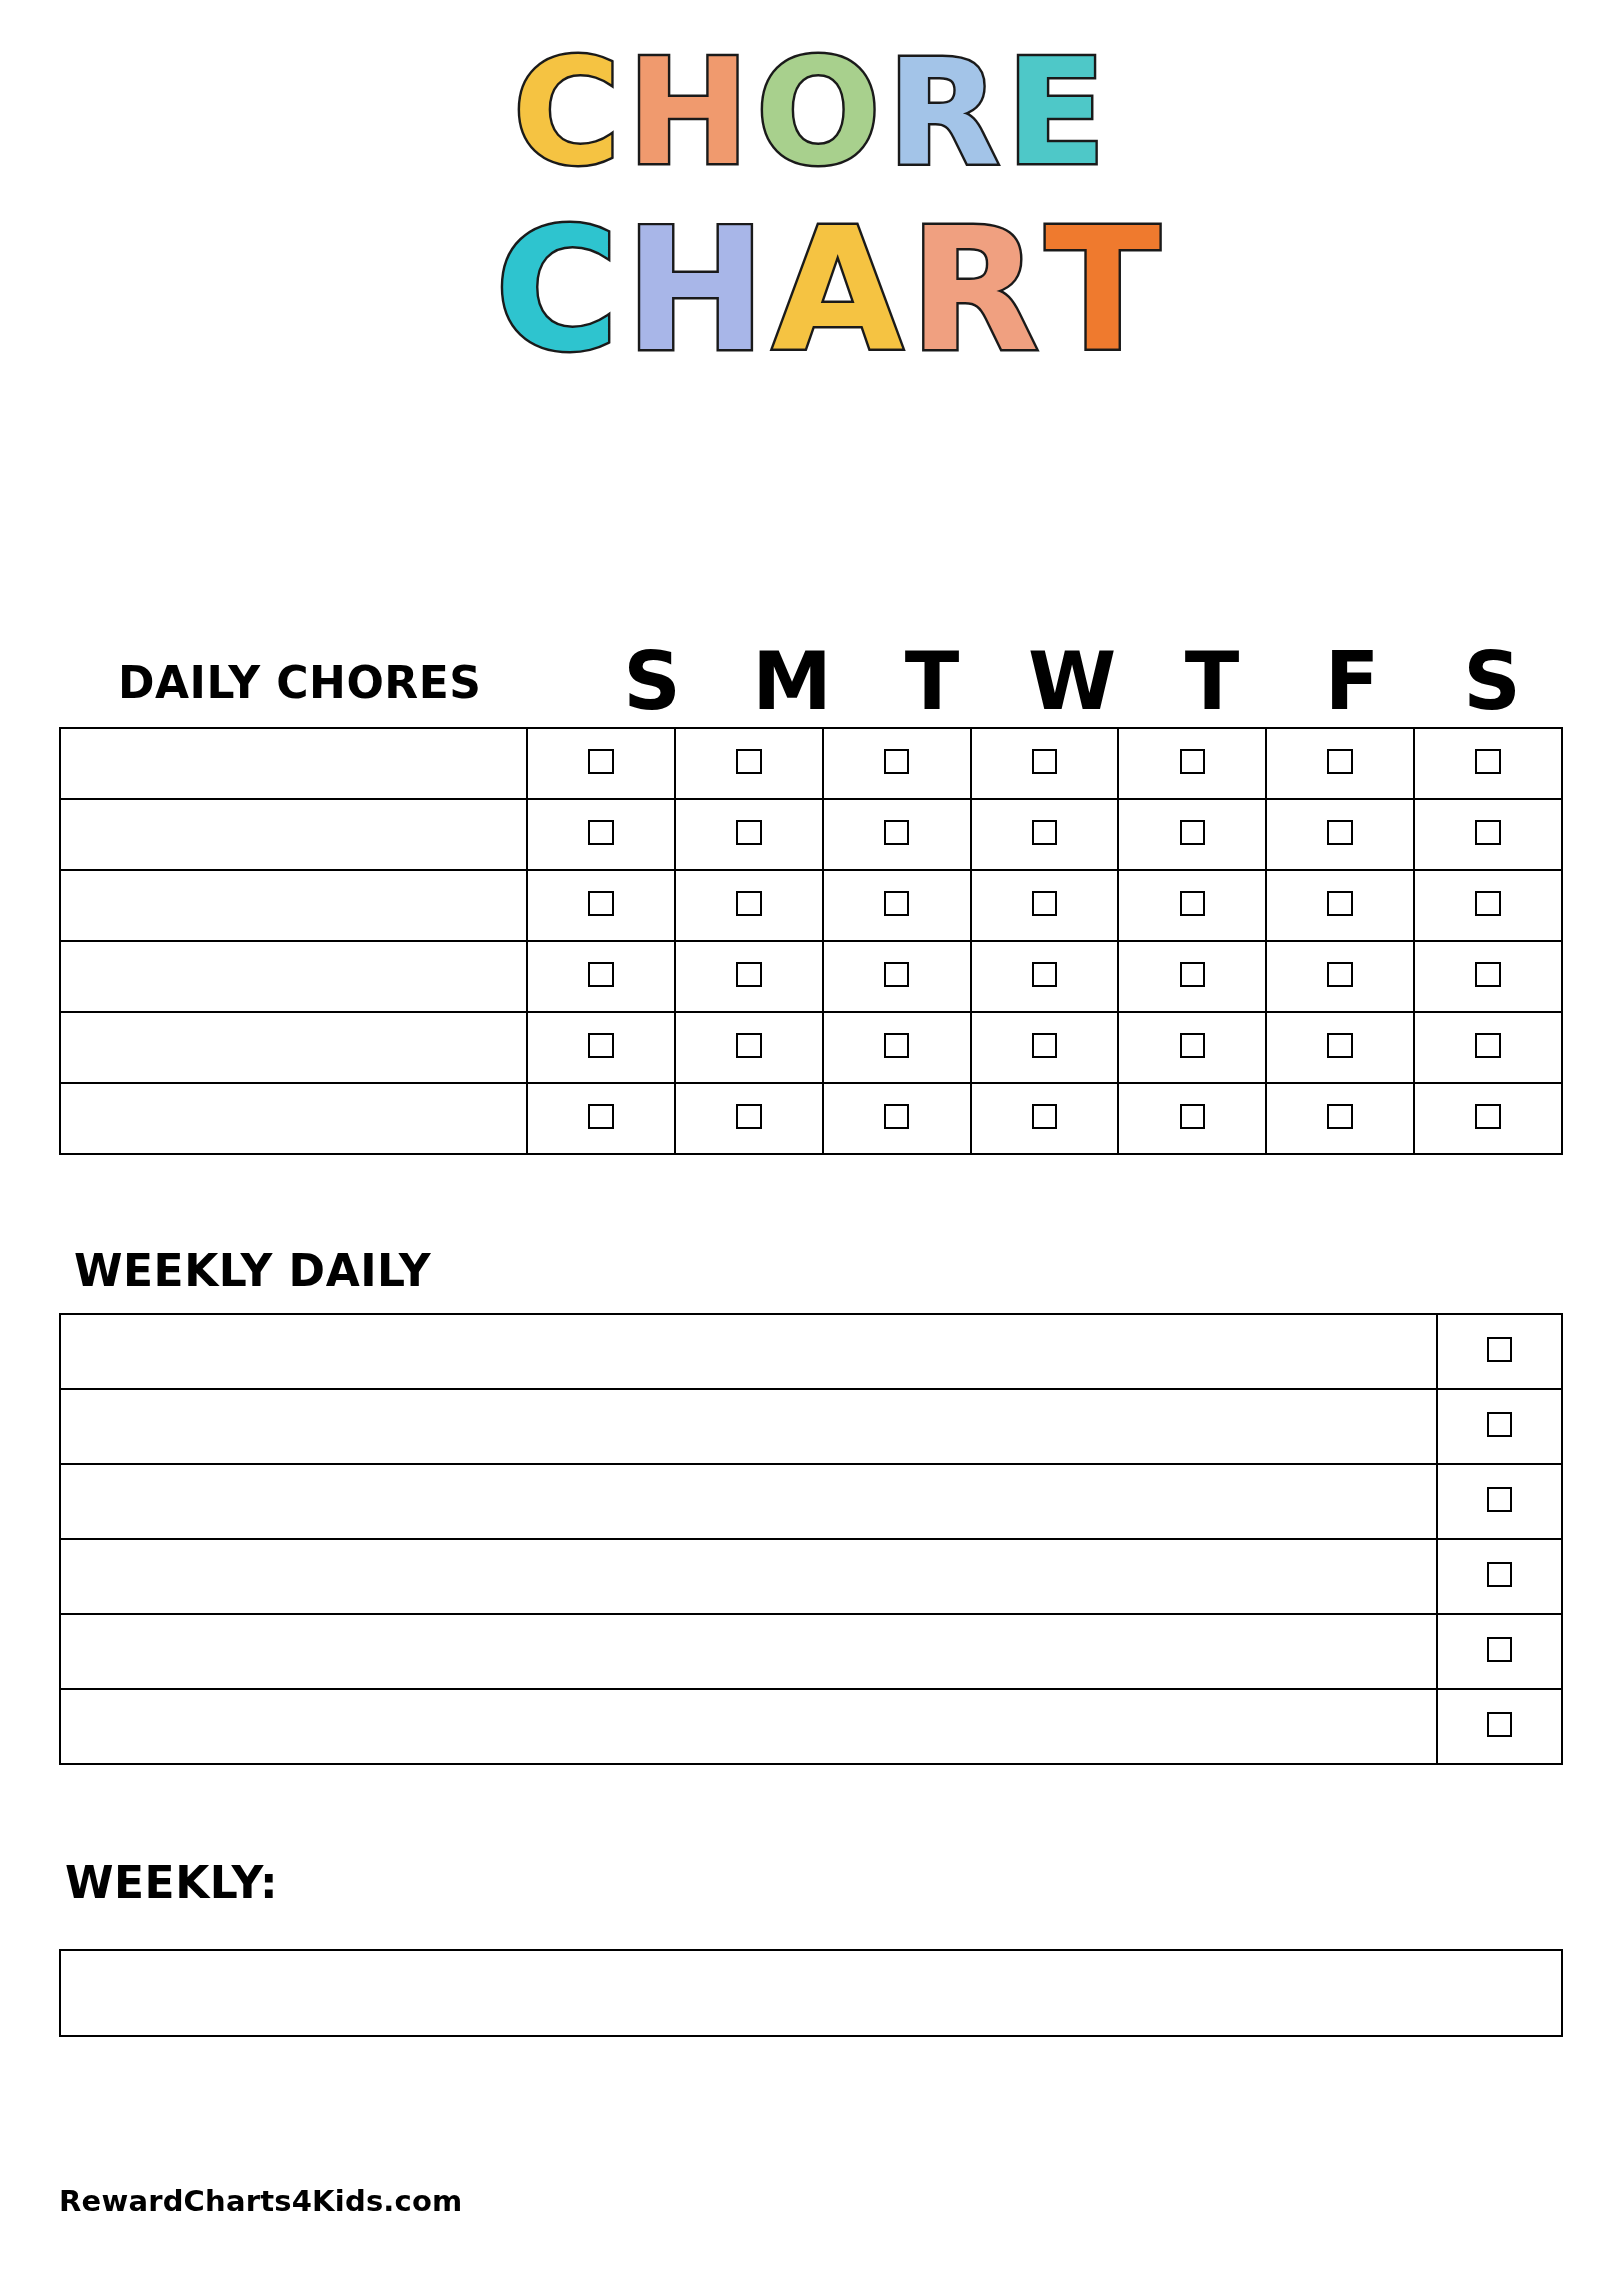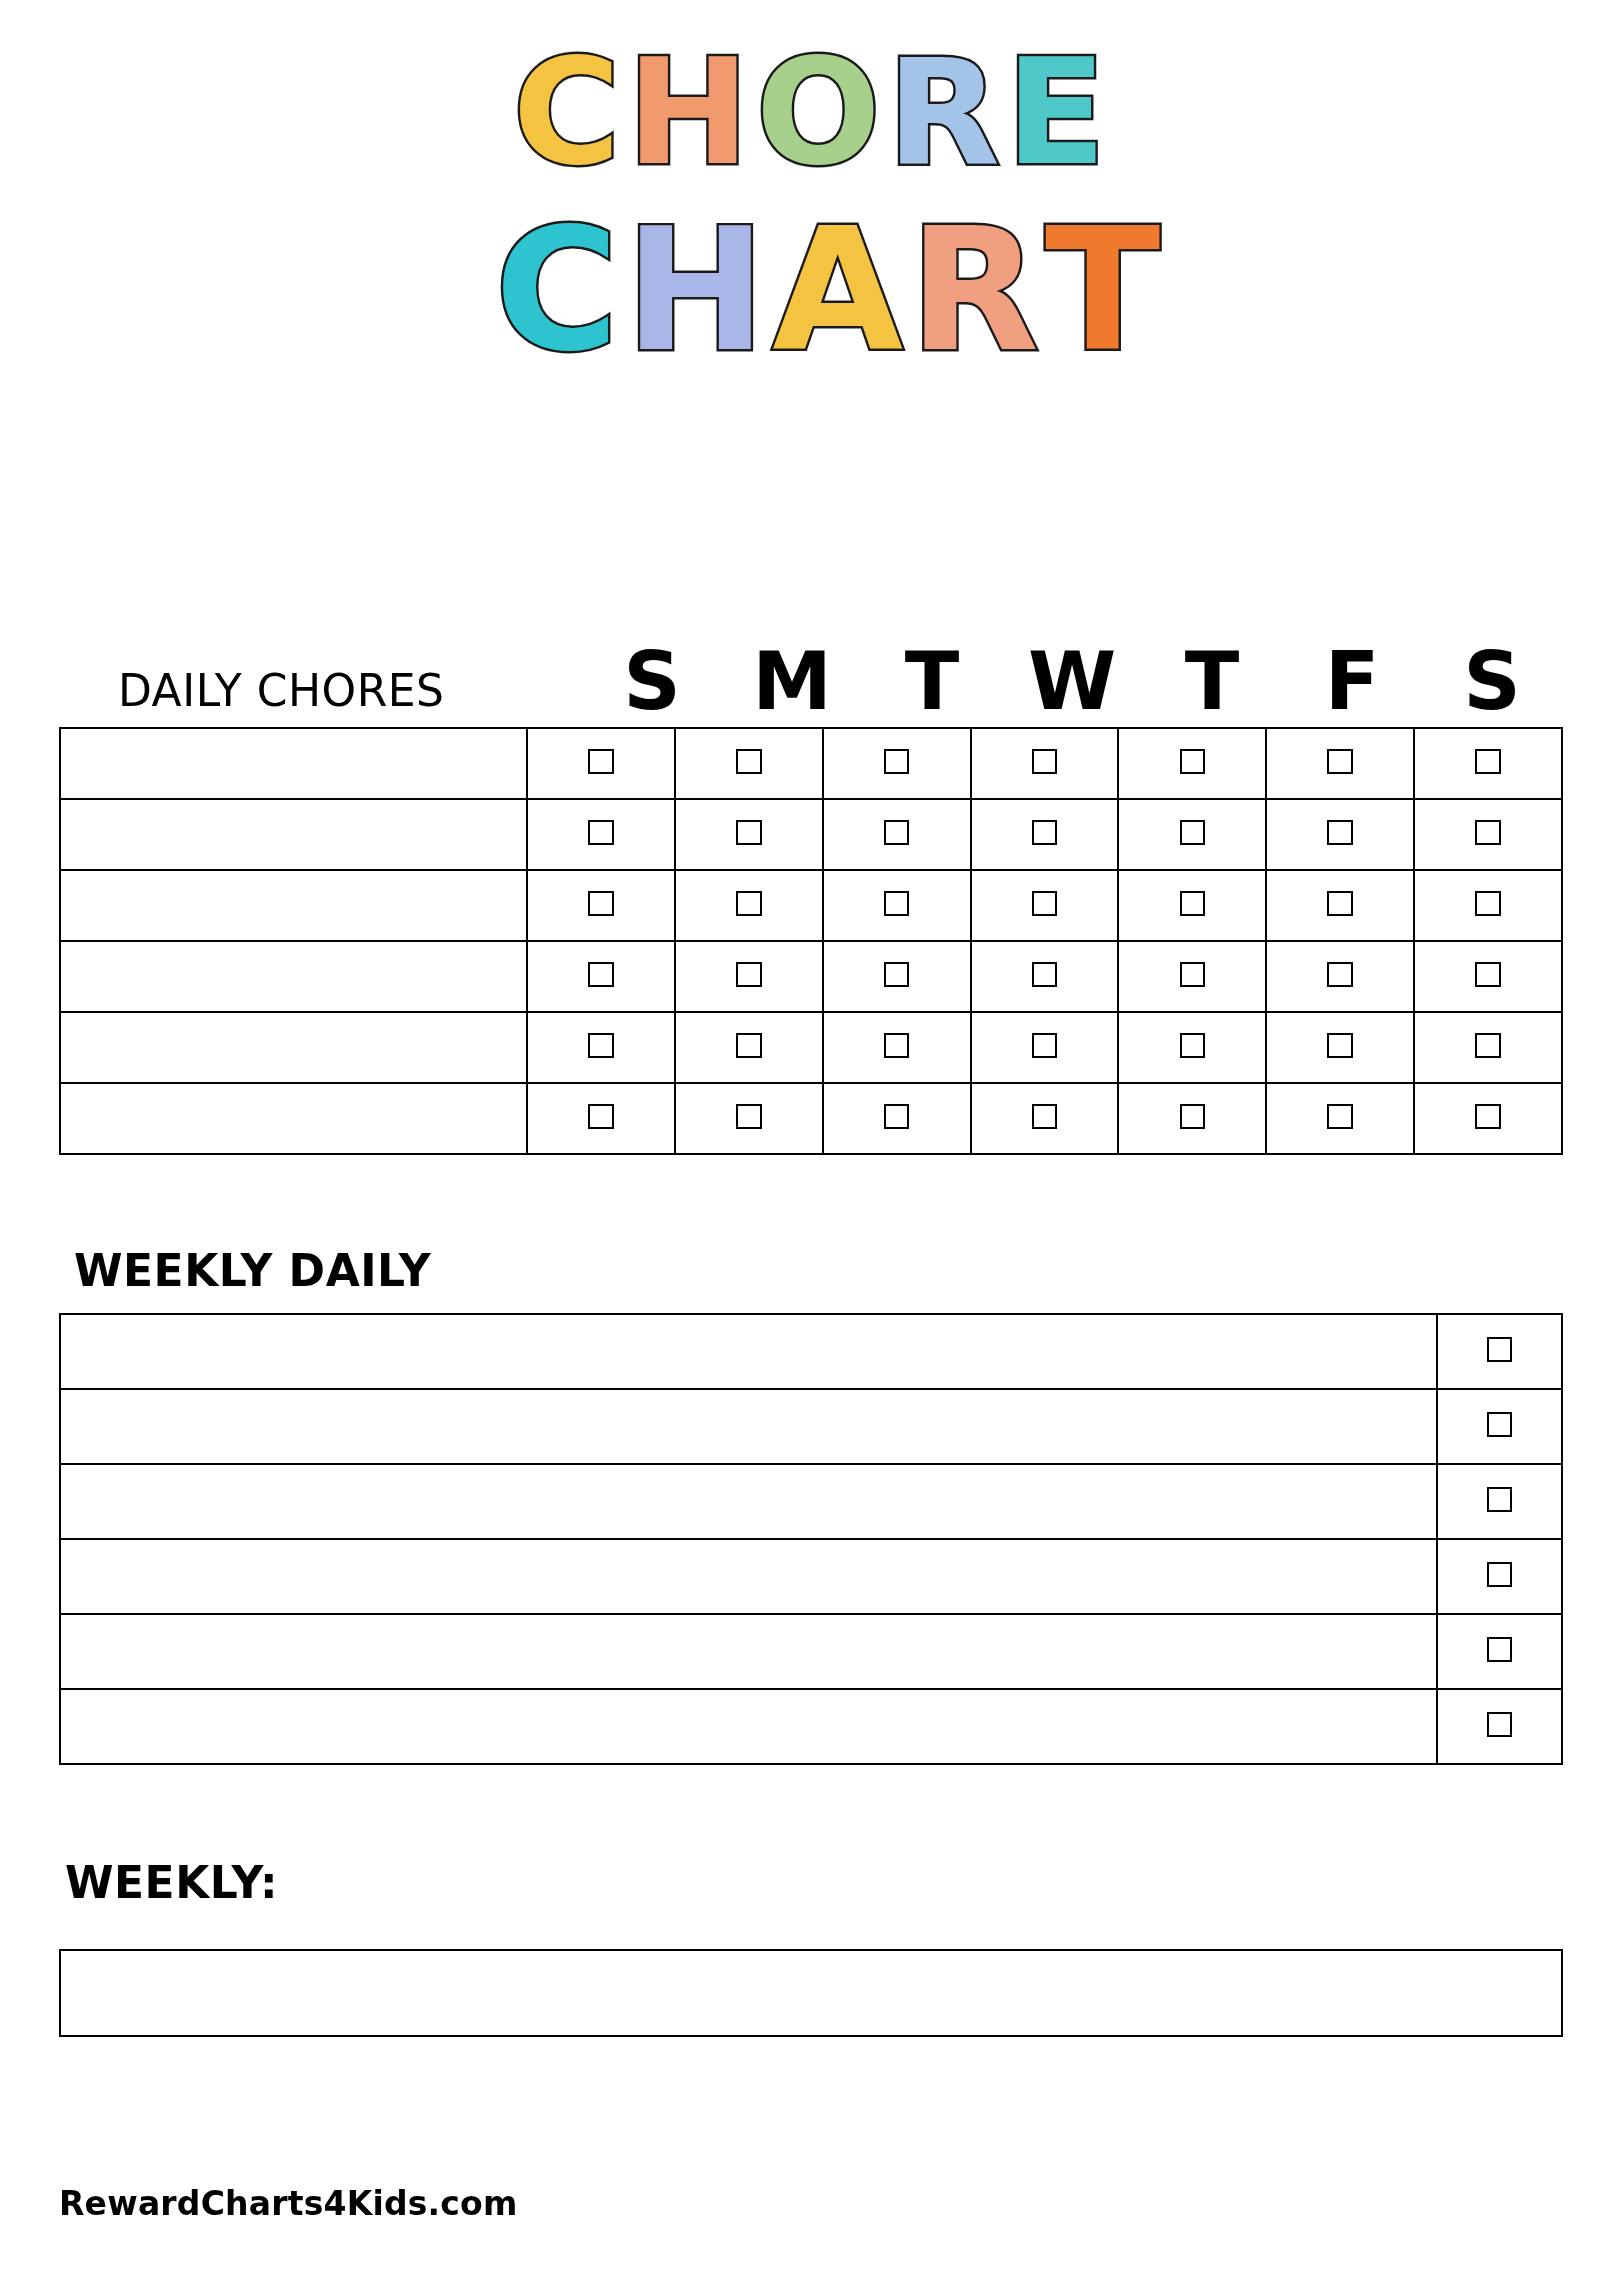--- a/index.html
+++ b/index.html
@@ -50,23 +50,23 @@
   .daily-head-row {
     position: absolute;
     left: 59px;
     right: 59px;
     top: 608px;
     height: 108px;
   }
   .daily-label {
     position: absolute;
     left: 59px;
-    bottom: 0;
+    bottom: 8px;
     font-size: 44px;
-    font-weight: normal;
+    font-weight: bold;
     letter-spacing: 0.5px;
     font-family: "DejaVu Sans", sans-serif;
   }
   .day-letters {
     position: absolute;
     left: 523px;
     right: 0;
     bottom: -5.9px;
     display: flex;
   }
@@ -151,21 +151,21 @@
     height: 88px;
     border: 2px solid #000000;
     box-sizing: border-box;
   }
 
   
   .footer {
     position: absolute;
     left: 59px;
     top: 2184px;
-    font-size: 33px;
+    font-size: 29px;
     font-weight: bold;
     font-family: "DejaVu Sans", sans-serif;
     letter-spacing: 0.2px;
     text-align: center;
   }
 </style>
 </head>
 <body>
 
 <div class="page">

